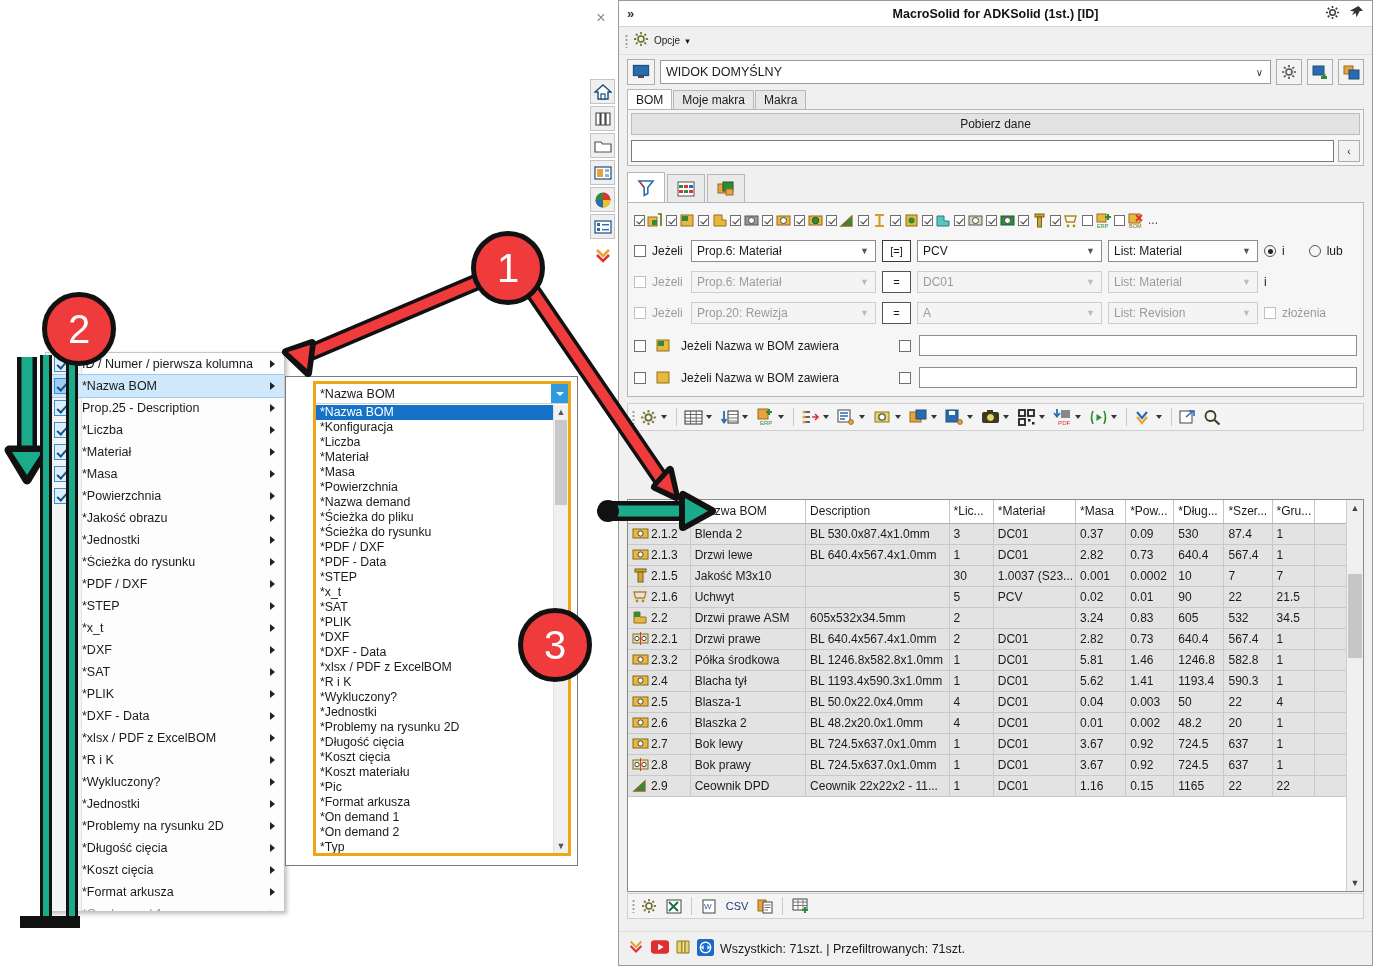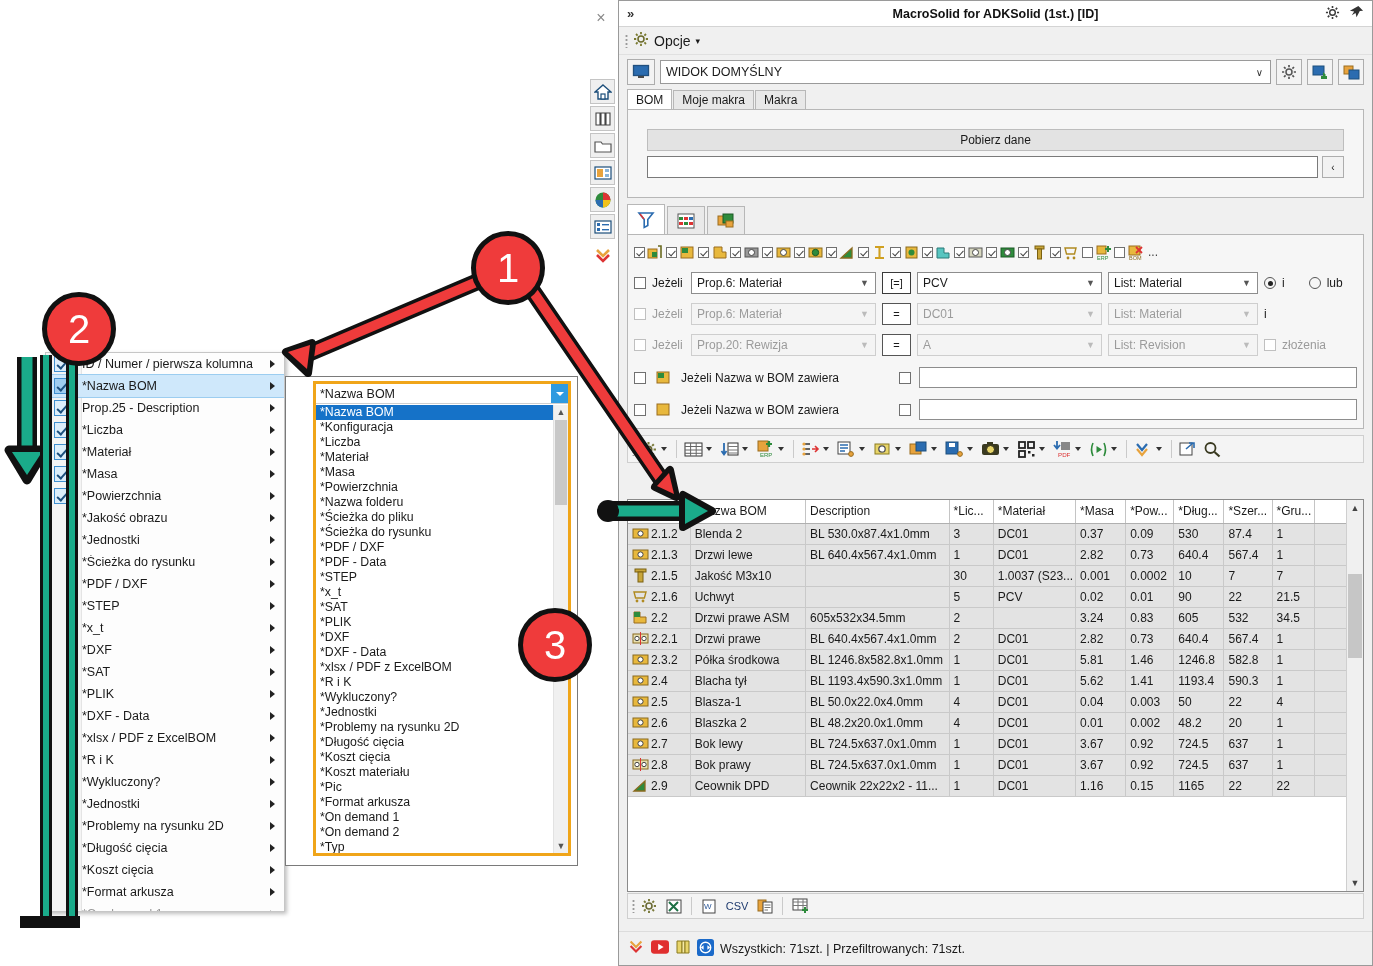--- a/index.html
+++ b/index.html
@@ -83,21 +83,21 @@
   #viewsel { flex:1; height:24px; border:1px solid #9a9a9a; background:#fff; display:flex; align-items:center;
              padding-left:5px; font-size:12.5px; position:relative; }
   #viewsel .cv { position:absolute; right:7px; font-size:10px; color:#333; }
   .sqbtn { width:26px;height:26px;border:1px solid #adadad;background:#f3f3f3;display:flex;align-items:center;justify-content:center;}
 
   #tabs { display:flex; align-items:flex-end; padding-left:8px; height:20px; }
   .tab { height:19px; padding:0 8px; font-size:12px; border:1px solid #b7b7b7; border-bottom:none;
          background:#e8e8e8; display:flex; align-items:center; margin-right:1px;}
   .tab.act { background:#fff; height:20px; font-weight:normal; }
 
-  #panelA { margin:0 8px; border:1px solid #b7b7b7; background:#f6f6f6; padding:19px; }
+  #panelA { margin:0 8px; border:1px solid #b7b7b7; background:#f6f6f6; padding:3px; }
   #pobierz { height:22px; background:#e3e3e3; border:1px solid #bdbdbd; display:flex; align-items:center; justify-content:center; font-size:12px;}
   #searchrow { display:flex; margin-top:5px; gap:4px; }
   #searchinput { flex:1; height:22px; border:1px solid #7a7a7a; background:#fff; }
   #searchbtn { width:22px; height:22px; border:1px solid #adadad; background:#f2f2f2; display:flex;align-items:center;justify-content:center;font-size:10px;}
 
   #tabs2 { display:flex; align-items:flex-end; height:30px; padding-left:8px; margin-top:6px;}
   .tab2 { width:38px;height:28px;border:1px solid #b7b7b7;border-bottom:none;background:#eaeaea;
           display:flex;align-items:center;justify-content:center;margin-right:2px;}
   .tab2.act { background:#fff;height:30px;}
 
@@ -283,21 +283,21 @@
           <i></i>
         </span>
     </div>
     <div id="droplist">
         <div class="dli hl">*Nazwa BOM</div>
         <div class="dli">*Konfiguracja</div>
         <div class="dli">*Liczba</div>
         <div class="dli">*Materiał</div>
         <div class="dli">*Masa</div>
         <div class="dli">*Powierzchnia</div>
-        <div class="dli">*Nazwa folderu</div>
+        <div class="dli">*Nazwa demand</div>
         <div class="dli">*Ścieżka do pliku</div>
         <div class="dli">*Ścieżka do rysunku</div>
         <div class="dli">*PDF / DXF</div>
         <div class="dli">*PDF - Data</div>
         <div class="dli">*STEP</div>
         <div class="dli">*x_t</div>
         <div class="dli">*SAT</div>
         <div class="dli">*PLIK</div>
         <div class="dli">*DXF</div>
         <div class="dli">*DXF - Data</div>
@@ -401,21 +401,21 @@
     <div id="optbar">
       <span class="dotgrip"></span>
       <span>
         <svg width="16" height="16" viewBox="0 0 16 16">
             <circle cx="8" cy="8" r="3" fill="none" stroke="#6a6a2a" stroke-width="1.5"></circle>
             <g stroke="#7a7a30" stroke-width="1.8">
               <path d="M8 1v2.2M8 12.8V15M1 8h2.2M12.8 8H15M3 3l1.6 1.6M11.4 11.4L13 13M13 3l-1.6 1.6M4.6 11.4L3 13"></path>
             </g>
           </svg>
       </span>
-      <span style="font-size:14px;">Opcje</span>
+      <span style="font-size:10px;">Opcje</span>
       <span style="font-size:9px;">▾</span>
     </div>
 
     <div id="viewrow">
       <div id="viewbtn">
         <svg width="18" height="16" viewBox="0 0 18 16">
             <rect x="1.5" y="1.5" width="15" height="10" fill="#2b6cb0" stroke="#21507f" stroke-width="1.3"></rect>
             <rect x="6" y="12" width="6" height="2" fill="#4a4a4a"></rect>
           </svg>
       </div>

